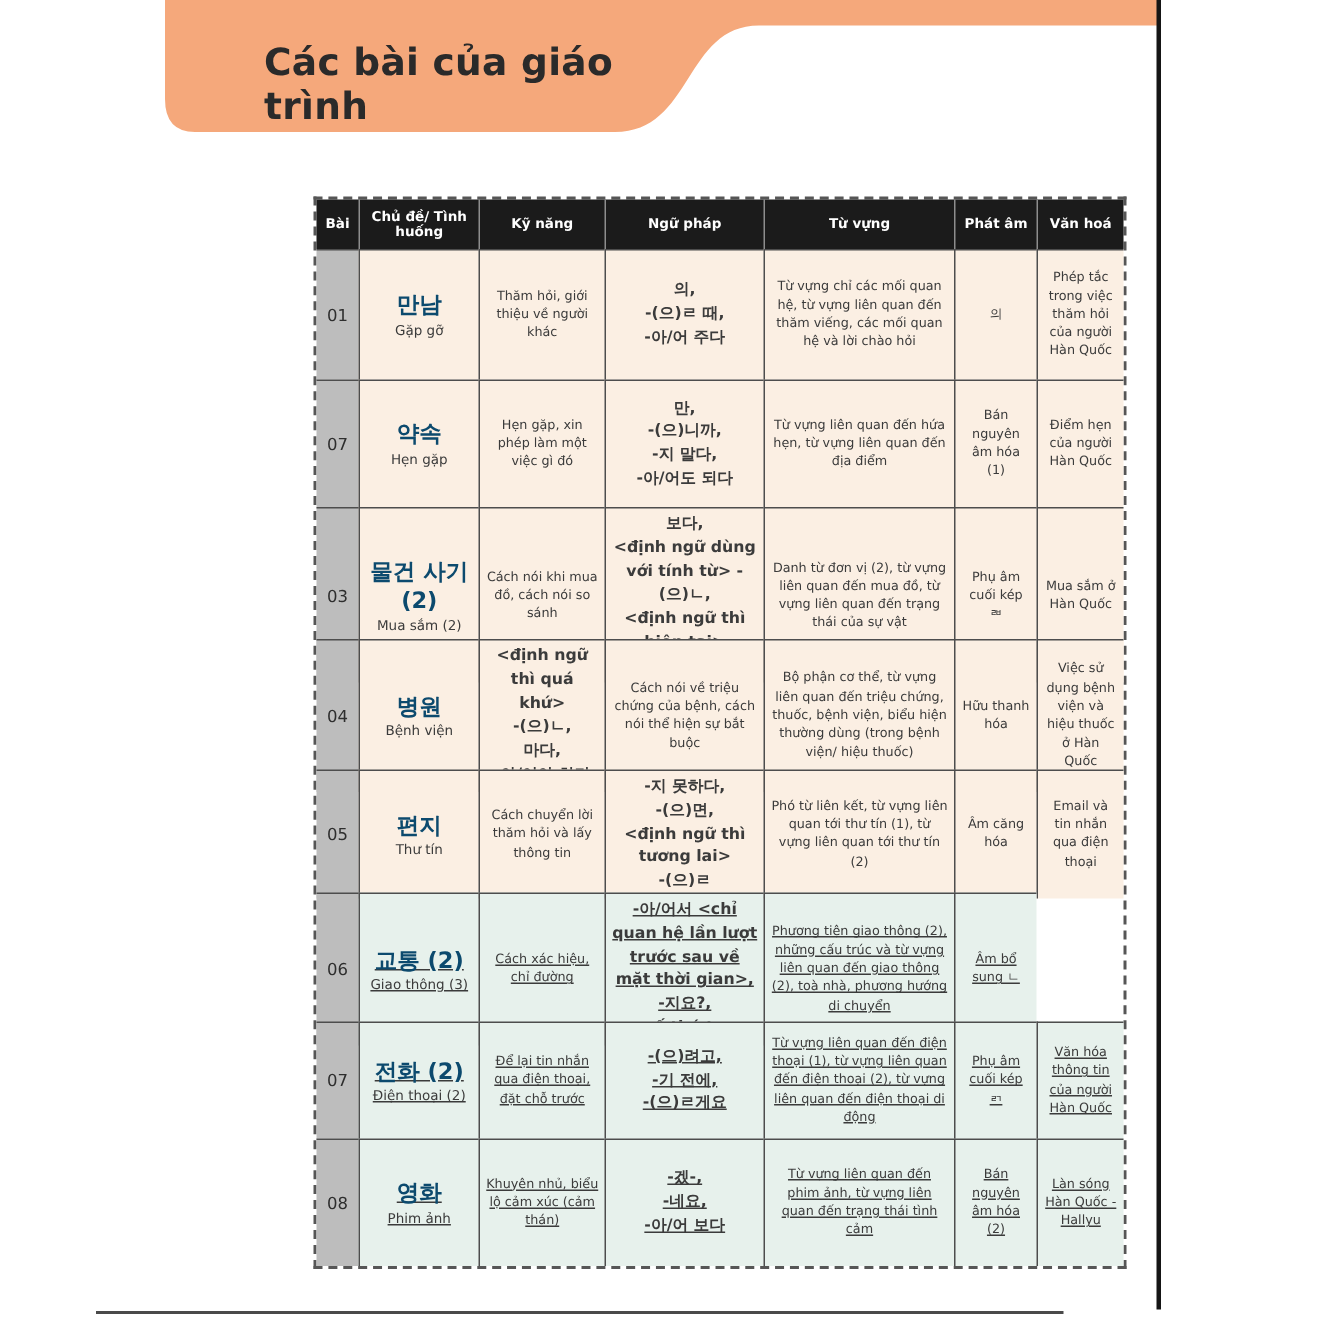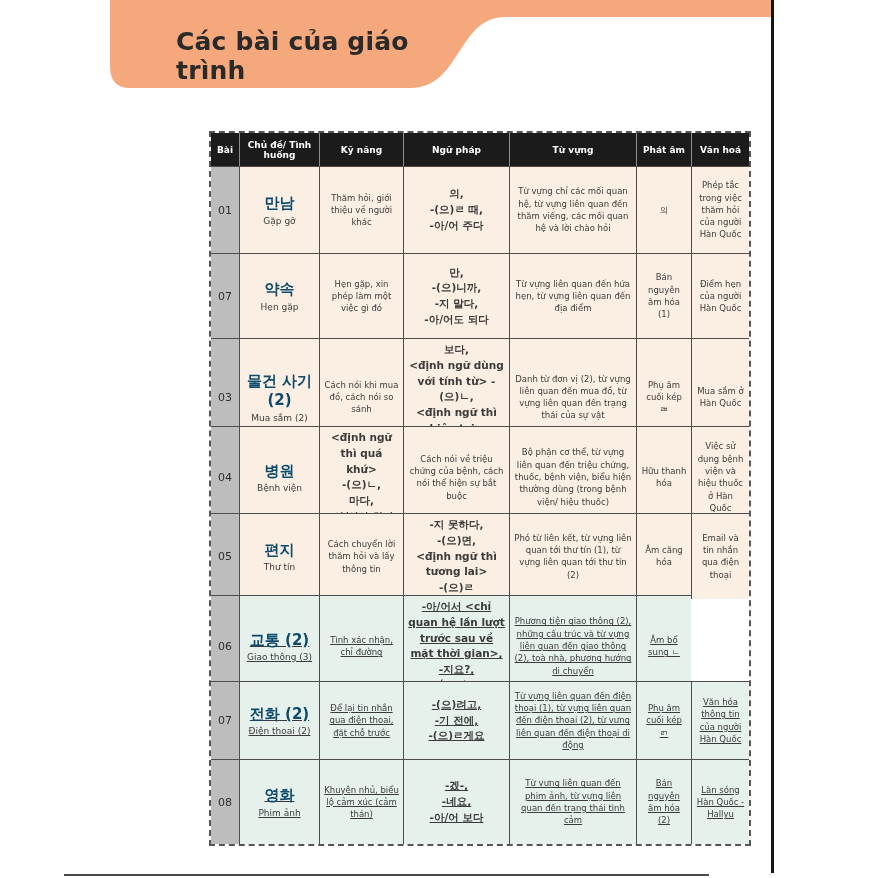--- a/index.html
+++ b/index.html
@@ -146,21 +146,21 @@
     <div class="cell pron">Âm căng hóa</div>
     <div class="cell culture">Email và tin nhắn qua điện thoại</div>
   </div>
 
   <div class="grid-row row mint" style="height: 86px;">
     <div class="cell bai">06</div>
     <div class="cell topic">
       <div class="ko">교통 (2)</div>
       <div class="vi">Giao thông (3)</div>
     </div>
-    <div class="cell skill">Tình xác nhận, chỉ đường</div>
+    <div class="cell skill">Cách xác hiệu, chỉ đường</div>
     <div class="cell grammar">-아/어서 &lt;chỉ quan hệ lần lượt trước sau về mặt thời gian&gt;,
 -지요?,
 số thứ tự</div>
     <div class="cell vocab">Phương tiện giao thông (2), những cấu trúc và từ vựng liên quan đến giao thông (2), toà nhà, phương hướng di chuyển</div>
     <div class="cell pron">Âm bổ sung ㄴ</div>
   </div>
 
   <div class="grid-row row mint" style="height: 78px;">
     <div class="cell bai">07</div>
     <div class="cell topic">

